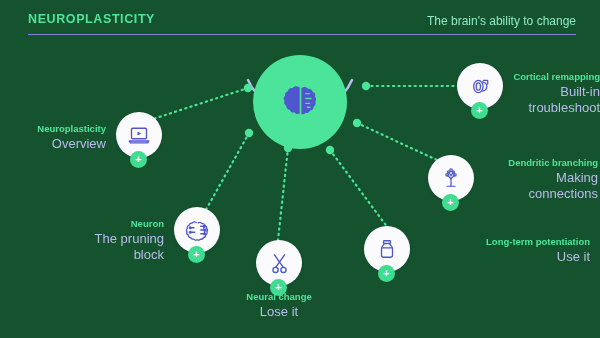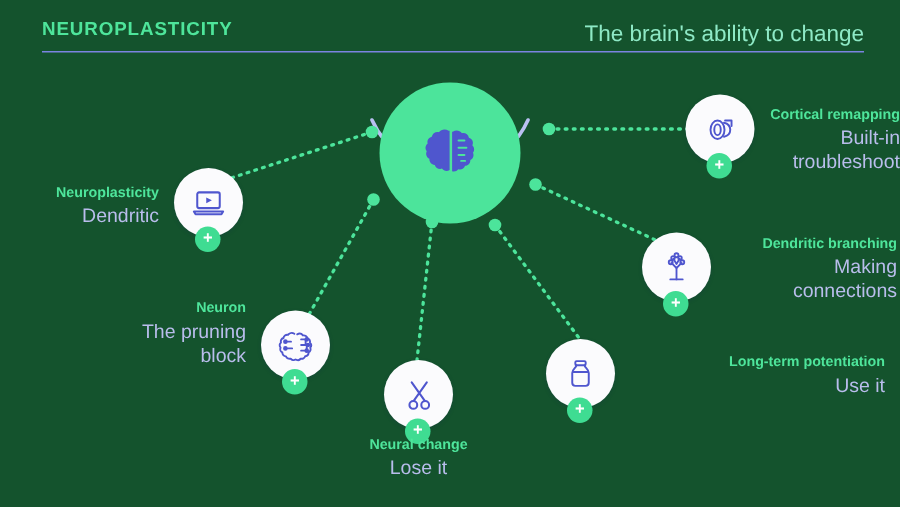--- a/index.html
+++ b/index.html
@@ -34,21 +34,21 @@
     font-size: 12.5px;
     font-weight: bold;
     letter-spacing: 0.6px;
     color: #4ee59b;
     white-space: nowrap;
   }
   .header-tagline {
     position: absolute;
     right: 0;
     top: 2px;
-    font-size: 15px;
+    font-size: 12px;
     color: #8ee9c6;
     white-space: nowrap;
   }
   .header-rule {
     position: absolute;
     left: 0;
     top: 22px;
     width: 548px;
     height: 1px;
     background: #7b83e0;
@@ -174,40 +174,40 @@
       <svg width="24" height="24" viewBox="0 0 32 32" fill="none" stroke="#4f56ce" stroke-width="1.8" stroke-linecap="round" stroke-linejoin="round">
         <rect x="6" y="7" width="20" height="14" rx="1.6"></rect>
         <path d="M3 24h26l-1.5 2.5H4.5z"></path>
         <path d="M14 11.5l5 2.6-5 2.6z" fill="#4f56ce" stroke="none"></path>
       </svg>
     </span>
   </div>
   <div class="badge" style="left:130px; top:151px;">+</div>
   <div class="label right-align" style="left:4px; top:123px; width:102px;">
     <div class="lt">Neuroplasticity</div>
-    <div class="ls">Dendritic</div>
+    <div class="ls">Overview</div>
   </div>
 
   <div class="node" style="left:174px; top:207px;">
     <span>
       <svg width="24" height="24" viewBox="0 0 32 32" fill="none" stroke="#4f56ce" stroke-width="1.7" stroke-linecap="round" stroke-linejoin="round">
         <path d="M15 6c-2-1.2-4.6-.7-5.7 1-2 -.3-3.8.9-4 2.8-1.8.5-2.8 2.3-2.2 3.9-1.4 1.2-1.6 3.2-.4 4.6-.7 1.7 0 3.6 1.6 4.3-.1 1.8 1.3 3.4 3.2 3.5.6 1.7 2.5 2.6 4.2 2 1 1.4 3 1.8 4.3.8"></path>
         <path d="M17.5 6.5c1.8-1 4-.5 5.1 1 1.9-.4 3.7.8 4 2.6 1.8.5 2.7 2.2 2.2 3.8 1.3 1.2 1.4 3.1.3 4.4.8 1.6.1 3.5-1.5 4.2.1 1.8-1.2 3.3-3 3.5-.5 1.7-2.3 2.6-4 2.1-.8 1.2-2.3 1.6-3.6 1.1"></path>
         <path d="M21 11h4M21 16h5M21 21h4M25 11v5M26 16v5"></path>
         <circle cx="26" cy="11" r="1.2" fill="#4f56ce"></circle>
         <circle cx="27" cy="16" r="1.2" fill="#4f56ce"></circle>
         <circle cx="26" cy="21" r="1.2" fill="#4f56ce"></circle>
         <path d="M8 13h4M8 19h5"></path>
         <circle cx="7" cy="13" r="1.2" fill="#4f56ce"></circle>
         <circle cx="7" cy="19" r="1.2" fill="#4f56ce"></circle>
       </svg>
     </span>
   </div>
   <div class="badge" style="left:188px; top:246px;">+</div>
-  <div class="label right-align" style="left:62px; top:200px; width:102px;">
+  <div class="label right-align" style="left:62px; top:218px; width:102px;">
     <div class="lt">Neuron</div>
     <div class="ls">The pruning block</div>
   </div>
 
   <div class="node" style="left:256px; top:240px;">
     <span>
       <svg width="23" height="23" viewBox="0 0 32 32" fill="none" stroke="#4f56ce" stroke-width="1.9" stroke-linecap="round" stroke-linejoin="round">
         <path d="M9 4l12 17M23 4L11 21"></path>
         <circle cx="10.5" cy="25" r="3.6"></circle>
         <circle cx="21.5" cy="25" r="3.6"></circle>

